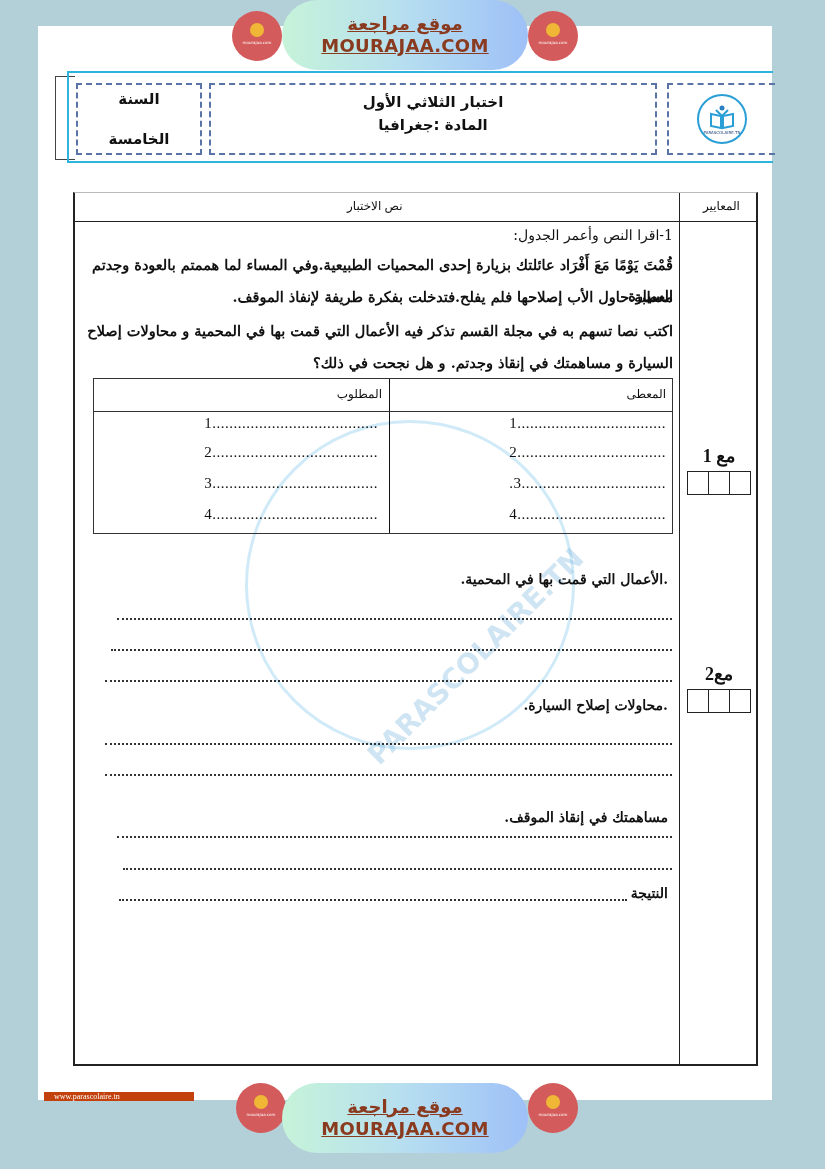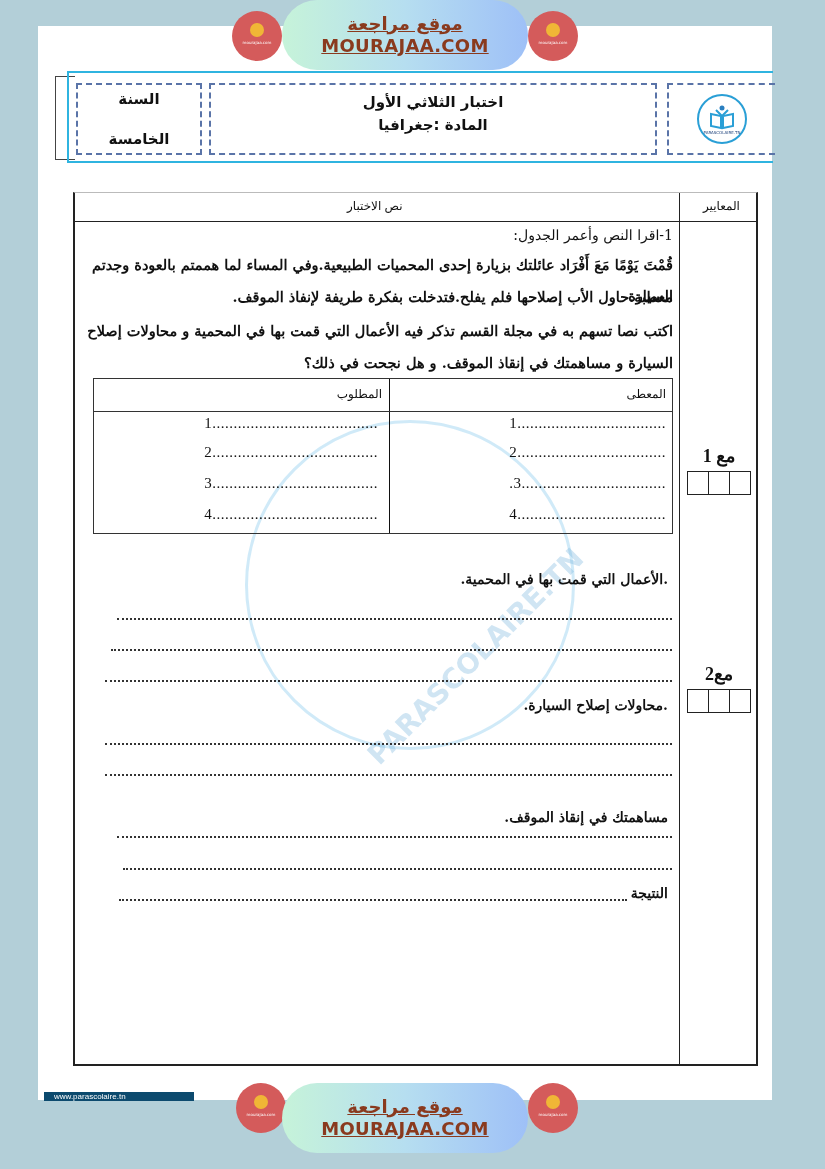--- a/index.html
+++ b/index.html
@@ -99,22 +99,22 @@
   
   .wm {
     position: absolute; left: 245px; top: 420px; width: 330px; height: 330px; border-radius: 50%;
     border: 3px solid rgba(120,195,235,0.35); pointer-events: none;
   }
   .wm-text {
     position: absolute; left: 330px; top: 640px; font-family: "DejaVu Sans", sans-serif; font-weight: bold;
     font-size: 28px; color: rgba(120,180,220,0.35); transform: rotate(-45deg); pointer-events: none;
   }
   .footer-strip {
-    position: absolute; left: 44px; top: 1092px; width: 150px; height: 9px; background: #0c4a6e;
-    color: #fff; font-size: 8px; font-family: Liberation Sans, sans-serif; overflow: hidden; padding-left: 10px; line-height: 9px;
+    position: absolute; left: 44px; top: 1092px; width: 150px; height: 9px; background: #c2410c;
+    color: #fff; font-size: 8px; font-family: Liberation Serif, serif; overflow: hidden; padding-left: 10px; line-height: 9px;
   }
 </style>
 </head>
 <body>
 
 <div class="page"></div>
 
 <div class="badge" style="left:232px; top:11px;">
   <div class="dot"></div>
   <div class="txt">mourajaa.com</div>
@@ -158,21 +158,21 @@
   <div class="col-div"></div>
   <div class="row-div"></div>
   <div class="th-text" style="left:628px;">المعايير</div>
   <div class="th-text" style="left:272px;">نص الاختبار</div>
 
   <div class="content" style="top:0; height:870px;">
     <div class="q-title" style="top:34px;">1-اقرا النص وأعمر الجدول:</div>
     <div class="para" style="top:88px;">معطبة.حاول الأب إصلاحها فلم يفلح.فتدخلت بفكرة طريفة لإنفاذ الموقف.</div>
     <div class="para" style="top:56px;">قُمْتَ يَوْمًا مَعَ أَفْرَاد عائلتك بزيارة إحدى المحميات الطبيعية.وفي المساء لما هممتم بالعودة وجدتم السيارة</div>
     <div class="para" style="top:122px;">اكتب نصا تسهم به في مجلة القسم تذكر فيه الأعمال التي قمت بها في المحمية و محاولات إصلاح</div>
-    <div class="para" style="top:154px;">السيارة و مساهمتك في إنقاذ الموقف. و هل نجحت في ذلك؟</div>
+    <div class="para" style="top:154px;">السيارة و مساهمتك في إنقاذ وجدتم. و هل نجحت في ذلك؟</div>
   </div>
 
   <div class="inner">
     <div class="vd"></div>
     <div class="hd"></div>
     <div class="lbl" style="right:6px;">المعطى</div>
     <div class="lbl" style="right:290px;">المطلوب</div>
 
     <div class="line" style="right:6px; top:36px;">1...................................</div>
     <div class="line" style="right:6px; top:65px;">2...................................</div>

